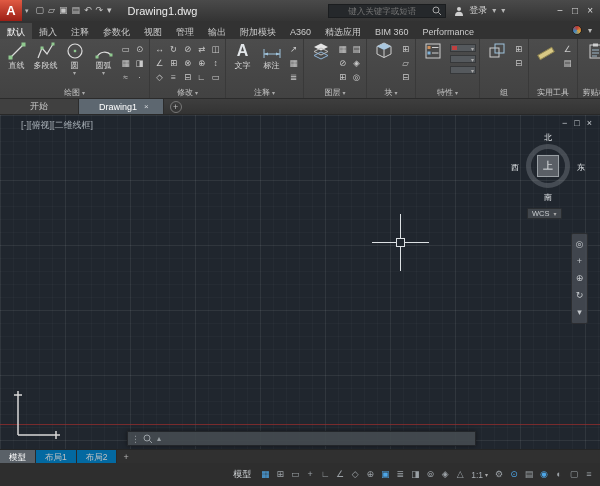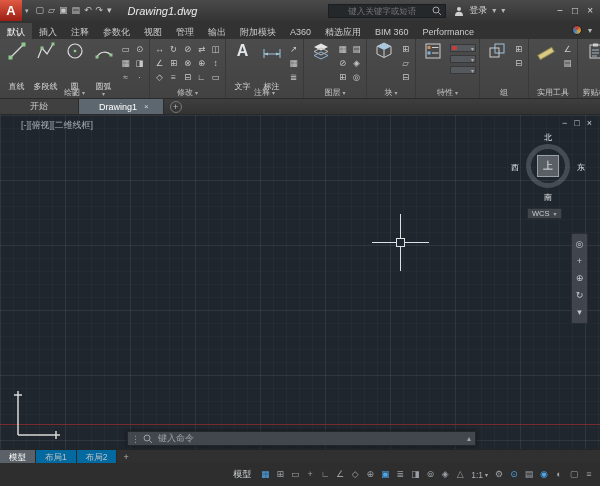--- a/index.html
+++ b/index.html
@@ -7,21 +7,21 @@
     font-family:"Liberation Sans","DejaVu Sans",sans-serif; }
   .window { width:600px; height:486px; display:flex; flex-direction:column; position:relative; }
 
   
   .titlebar { height:21px; background:linear-gradient(#4a4a4a,#343434); display:flex; align-items:center; flex:0 0 auto; }
   .logo { width:22px; height:21px; background:linear-gradient(#e05a43,#9c1f15); color:#fff; font-weight:bold;
     font-size:13px; display:flex; align-items:center; justify-content:center; }
   .logo-caret { color:#bbb; font-size:7px; padding:0 3px; }
   .qat { display:flex; gap:4px; margin-left:4px; }
   .qat span { color:#c6c6c6; font-size:9px; line-height:21px; }
-  .wtitle { color:#ececec; font-size:11px; margin-left:16px; white-space:nowrap;font-style:italic; }
+  .wtitle { color:#ececec; font-size:11px; margin-left:16px; white-space:nowrap; }
   .search-wrap { margin-left:auto; display:flex; align-items:center; background:#25282b; border:1px solid #1b1d1f;
     height:14px; padding:0 3px; }
   .search-wrap input { background:transparent; border:none; outline:none; width:100px; font-size:8.5px;
     color:#b7babd; font-family:inherit;text-align:center; }
   .tb-right { display:flex; align-items:center; gap:5px; margin-left:8px; }
   .signin { color:#d5d5d5; font-size:9px; }
   .tb-mini { color:#b5b5b5; font-size:8px; }
   .win-btns { display:flex; gap:9px; margin-left:52px; margin-right:7px; }
   .win-btns span { color:#dcdcdc; font-size:10px; line-height:21px; }
 
@@ -35,21 +35,21 @@
 
   
   .ribbon { height:60px; background:linear-gradient(#4c4c4c,#424242); display:flex; border-bottom:1px solid #2b2b2b; flex:0 0 auto; }
   .panel { position:relative; border-right:1px solid #393939; padding-bottom:11px; flex:0 0 auto; }
   .panel-body { display:flex; align-items:flex-start; gap:2px; padding:2px 3px; height:48px; }
   .panel-label { position:absolute; bottom:0; left:0; right:0; height:11px; font-size:8px; color:#c3c3c3;
     text-align:center; line-height:11px; white-space:nowrap; }
   .plc { font-size:6px; color:#aaa; margin-left:2px; }
   .bigbtn { display:flex; flex-direction:column; align-items:center; width:27px; }
   .bicon { width:22px; height:20px; display:flex; align-items:center; justify-content:center; }
-  .blabel { font-size:8px; color:#dadada; line-height:9px; text-align:center; white-space:nowrap;margin-top:21px; }
+  .blabel { font-size:8px; color:#dadada; line-height:9px; text-align:center; white-space:nowrap; }
   .bcaret { font-size:6px; color:#aaa; line-height:6px; }
   .bicon-a { font-size:16px; font-weight:bold; color:#e2e6e9; line-height:20px; }
   .minigrid { display:grid; gap:1px; margin-top:2px; }
   .minigrid span { width:13px; height:13px; line-height:13px; text-align:center; font-size:8.5px; color:#c9c9c9; }
   .cols2 { grid-template-columns:repeat(2,13px); }
   .cols5 { grid-template-columns:repeat(5,13px); }
   .cols1 { grid-template-columns:repeat(1,13px); }
   .mini-drop { width:26px; height:8px; background:#55595d; border:1px solid #36383a; margin:3px 0 0 2px; position:relative; }
   .mini-drop i { position:absolute; left:1px; top:1px; width:5px; height:4px; background:#c04040; }
   .mini-drop b { position:absolute; right:1px; top:0; color:#aaa; font-size:6px; font-style:normal; }
@@ -463,21 +463,20 @@
     </div>
 
     <div class="cmdline">
       <span class="grip">⋮</span>
       <span>
         <svg width="10" height="10" viewBox="0 0 10 10">
             <circle cx="4" cy="4" r="3" fill="none" stroke="#9aa0a5"></circle>
             <line x1="6.3" y1="6.3" x2="9" y2="9" stroke="#9aa0a5"></line>
           </svg>
       </span>
-      <span class="cmd-text">键入命令</span>
       <span class="cmd-up">▴</span>
     </div>
   </div>
 
   <div class="layouttabs">
     <span class="ltab active">模型</span>
     <span class="ltab">布局1</span>
     <span class="ltab">布局2</span>
     <span class="ltab-add">+</span>
   </div>

